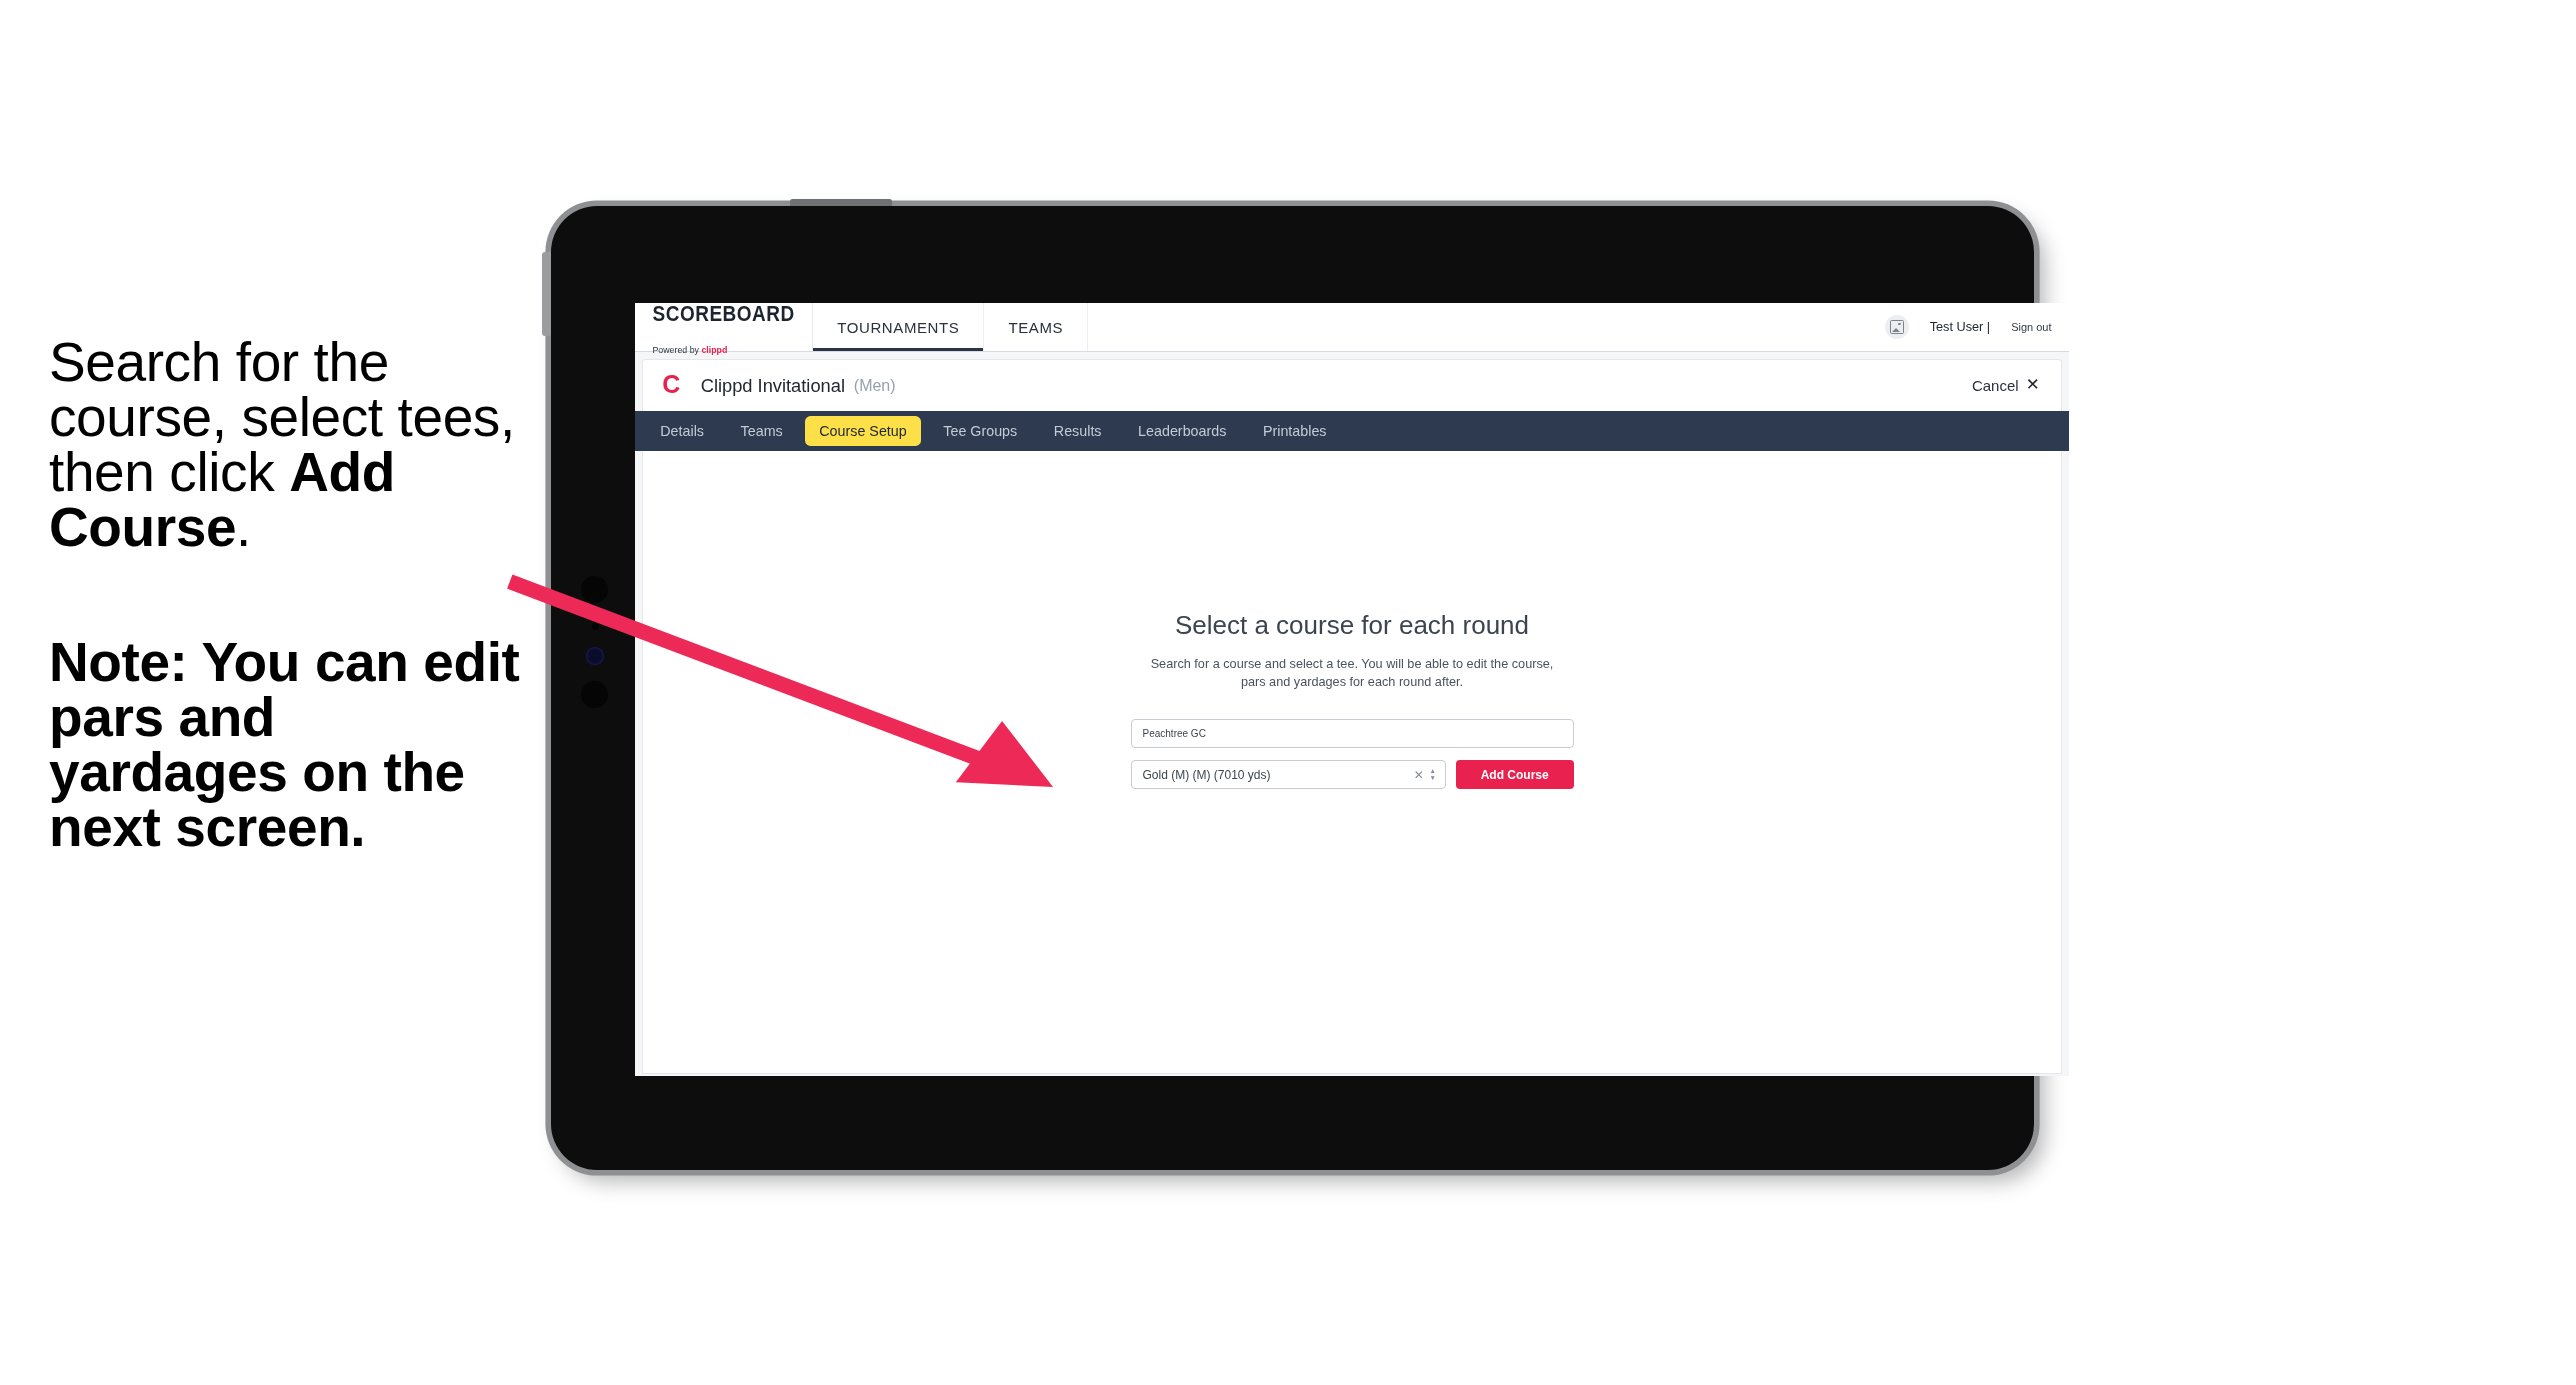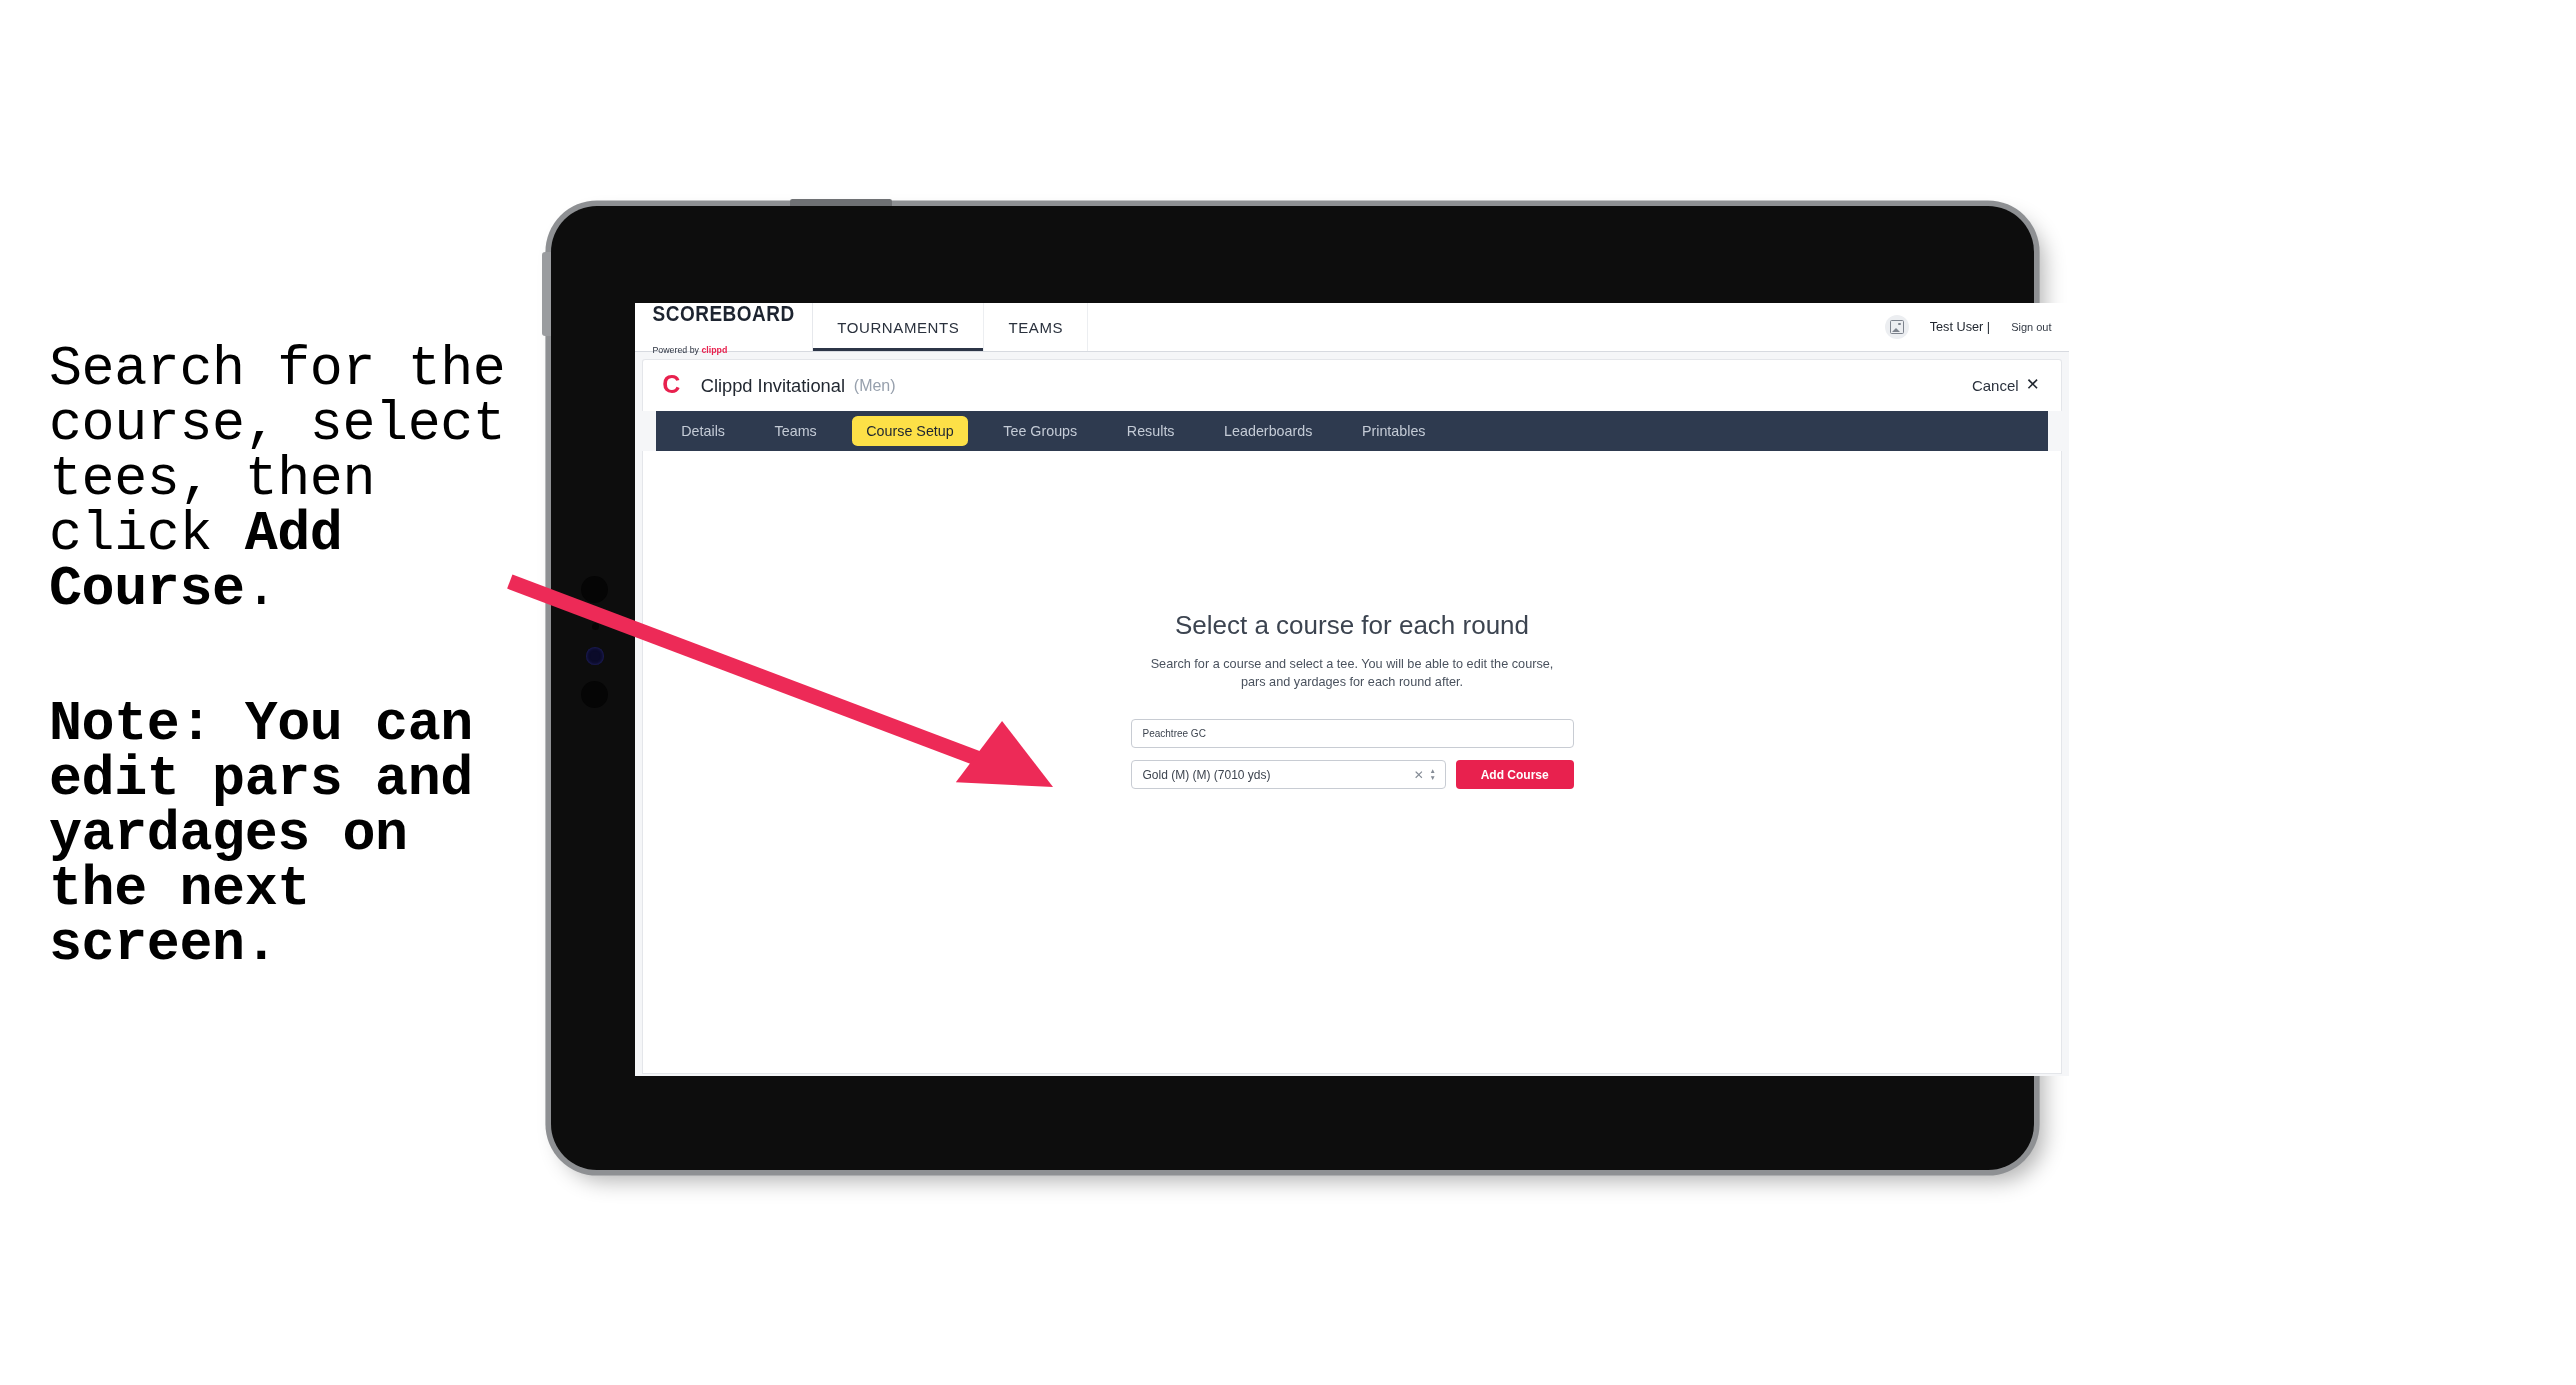--- a/index.html
+++ b/index.html
@@ -14,23 +14,22 @@
     position: relative;
     overflow: hidden;
     font-family: "Liberation Sans", sans-serif;
     -webkit-font-smoothing: antialiased;
   }
 
   
   #instructions {
     position: absolute;
     left: 49px;
-    top: 342px;
+    top: 335px;
     width: 478px;
-    font-family: Liberation Mono, monospace;
   }
   .instr-block {
     font-size: 55px;
     line-height: 1.0;
     color: #000000;
     letter-spacing: -0.4px;
   }
   .instr-block + .instr-block { margin-top: 80px; }
   .instr-bold { font-weight: bold; }
   .instr-note { font-weight: bold; }
@@ -256,22 +255,22 @@
     line-height: 1;
   }
 
   
   #section-tabs {
     background: #2e3a4f;
     height: 40px;
     display: flex;
     align-items: center;
     padding: 0 11px;
-    margin: 0 21px;
-    gap: 21px;
+    margin: 0 0;
+    gap: 8px;
   }
   .sec-tab {
     font-size: 14.3px;
     color: #c4cbd6;
     padding: 7.2px 14.3px;
     border-radius: 5.6px;
     cursor: pointer;
     white-space: nowrap;
   }
   .sec-tab.active {

